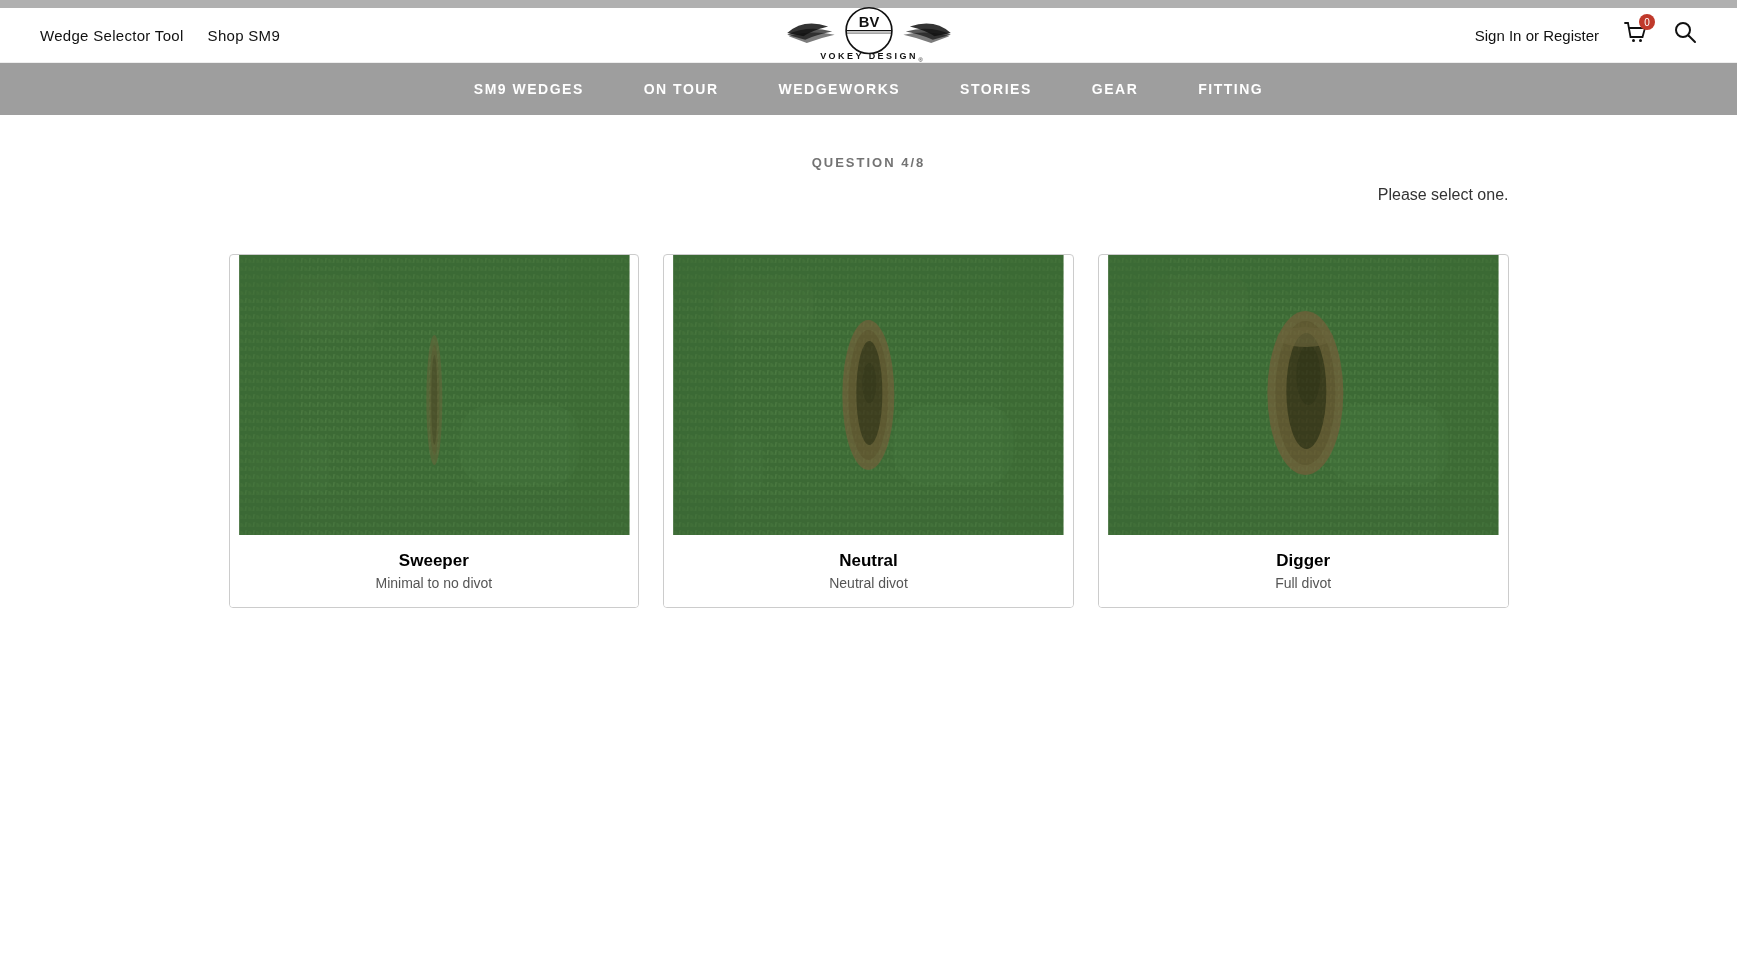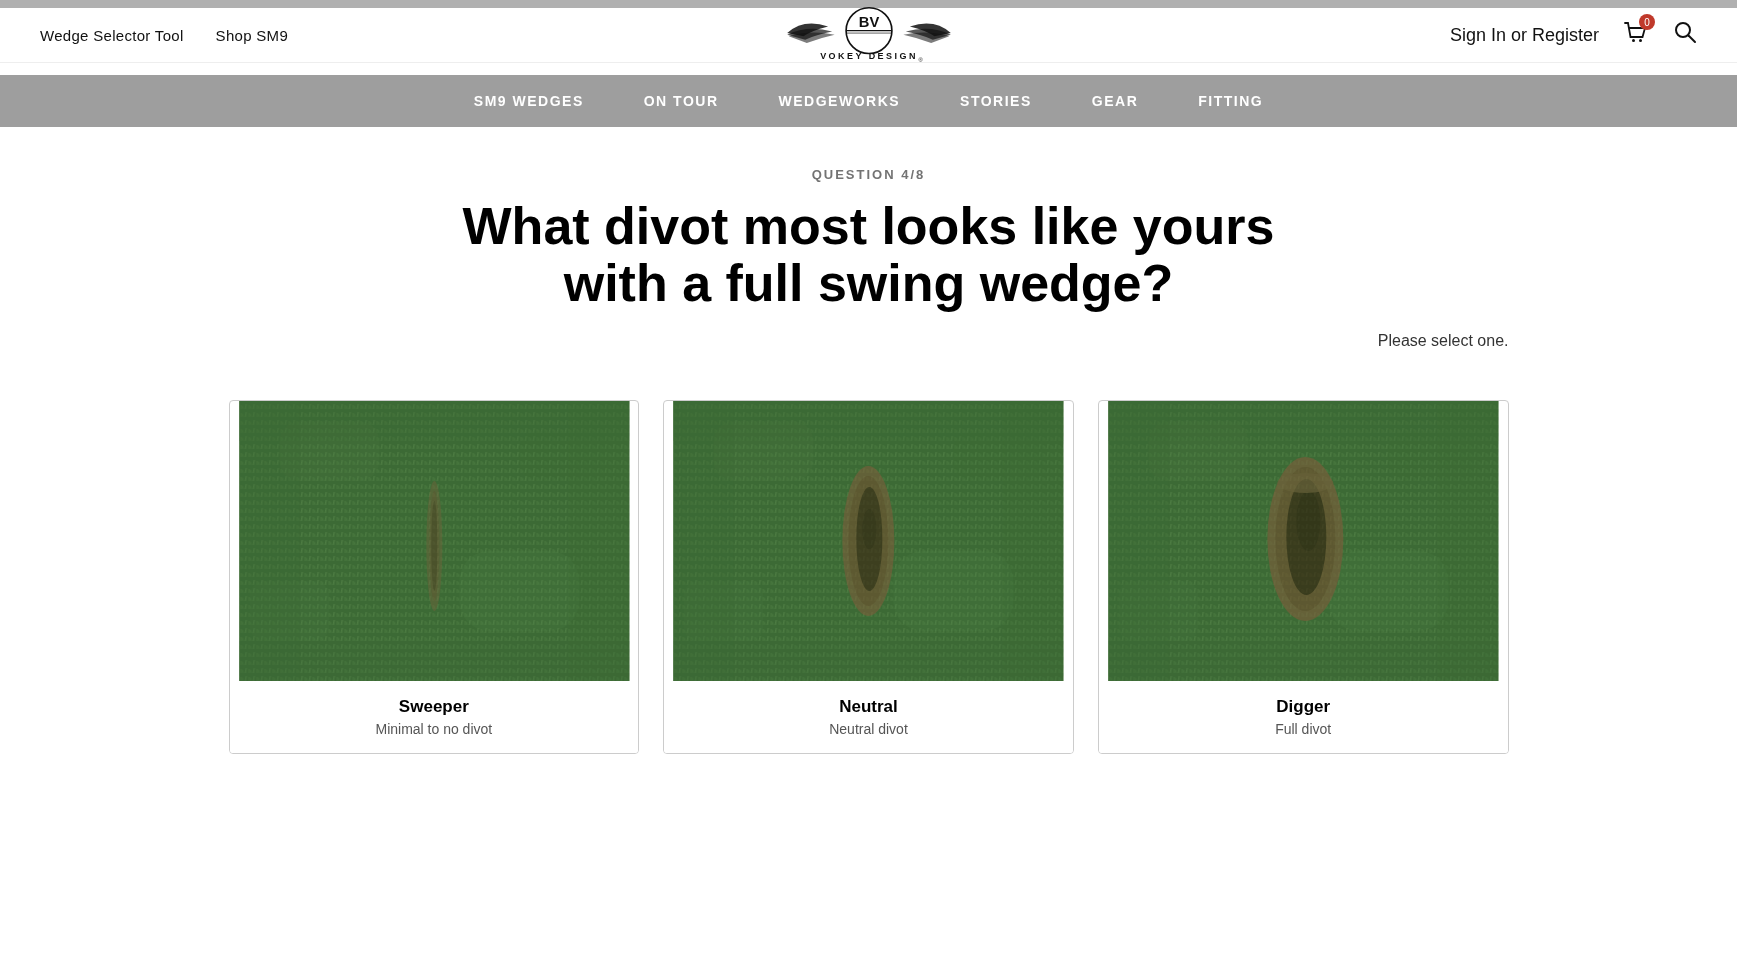--- a/index.html
+++ b/index.html
@@ -15,21 +15,21 @@
     .header {
       display: flex;
       align-items: center;
       justify-content: space-between;
       padding: 12px 40px;
       border-bottom: 1px solid #eee;
       position: relative;
     }
     .header-left {
       display: flex;
-      gap: 32px;
+      gap: 24px;
       align-items: center;
     }
     .header-left a {
       text-decoration: none;
       color: #111;
       font-size: 15px;
       font-weight: 500;
       letter-spacing: 0.3px;
     }
     .header-center {
@@ -46,21 +46,21 @@
       width: 180px;
     }
     .header-right {
       display: flex;
       align-items: center;
       gap: 24px;
     }
     .sign-in-link {
       text-decoration: none;
       color: #111;
-      font-size: 18px;
+      font-size: 15px;
     }
     .cart-icon-wrap {
       position: relative;
       cursor: pointer;
     }
     .cart-badge {
       position: absolute;
       top: -6px;
       right: -6px;
       background: #c0392b;
@@ -80,21 +80,20 @@
       font-size: 22px;
     }
 
     
     .main-nav {
       background: #9e9e9e;
       display: flex;
       justify-content: center;
       gap: 60px;
       padding: 0;
-      margin-top: 12px;
     }
     .main-nav a {
       display: block;
       padding: 18px 0;
       color: #fff;
       text-decoration: none;
       font-size: 14px;
       font-weight: 700;
       letter-spacing: 1.5px;
     }
@@ -225,21 +224,20 @@
 <a href="#">SM9 WEDGES</a>
     <a href="#">ON TOUR</a>
     <a href="#">WEDGEWORKS</a>
     <a href="#">STORIES</a>
     <a href="#">GEAR</a>
     <a href="#">FITTING</a>
   </nav>
 
 <main class="main-content">
   <div class="question-label">QUESTION 4/8</div>
-  <h1 class="question-title">What divot most looks like yours with a full swing wedge?</h1>
   <p class="question-subtitle">Please select one.</p>
 
   <div class="cards-container">
 
   <div class="card">
         <div class="card-image">
 <svg viewBox="0 0 390 280" xmlns="http://www.w3.org/2000/svg" width="100%" height="100%">
   <defs>
     <pattern id="grass-shallow" patternUnits="userSpaceOnUse" width="8" height="8">
       <rect width="8" height="8" fill="#3d6b35"></rect>

